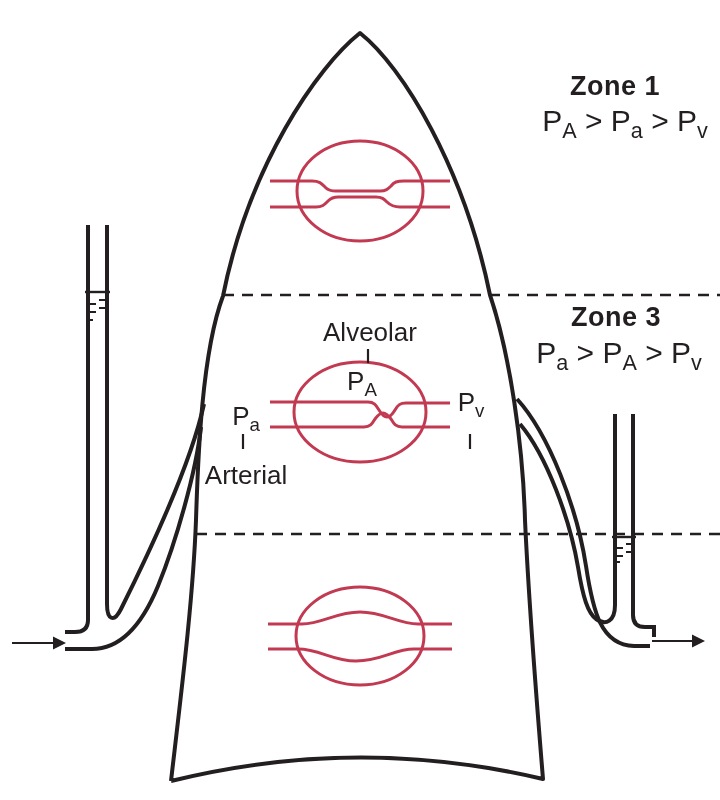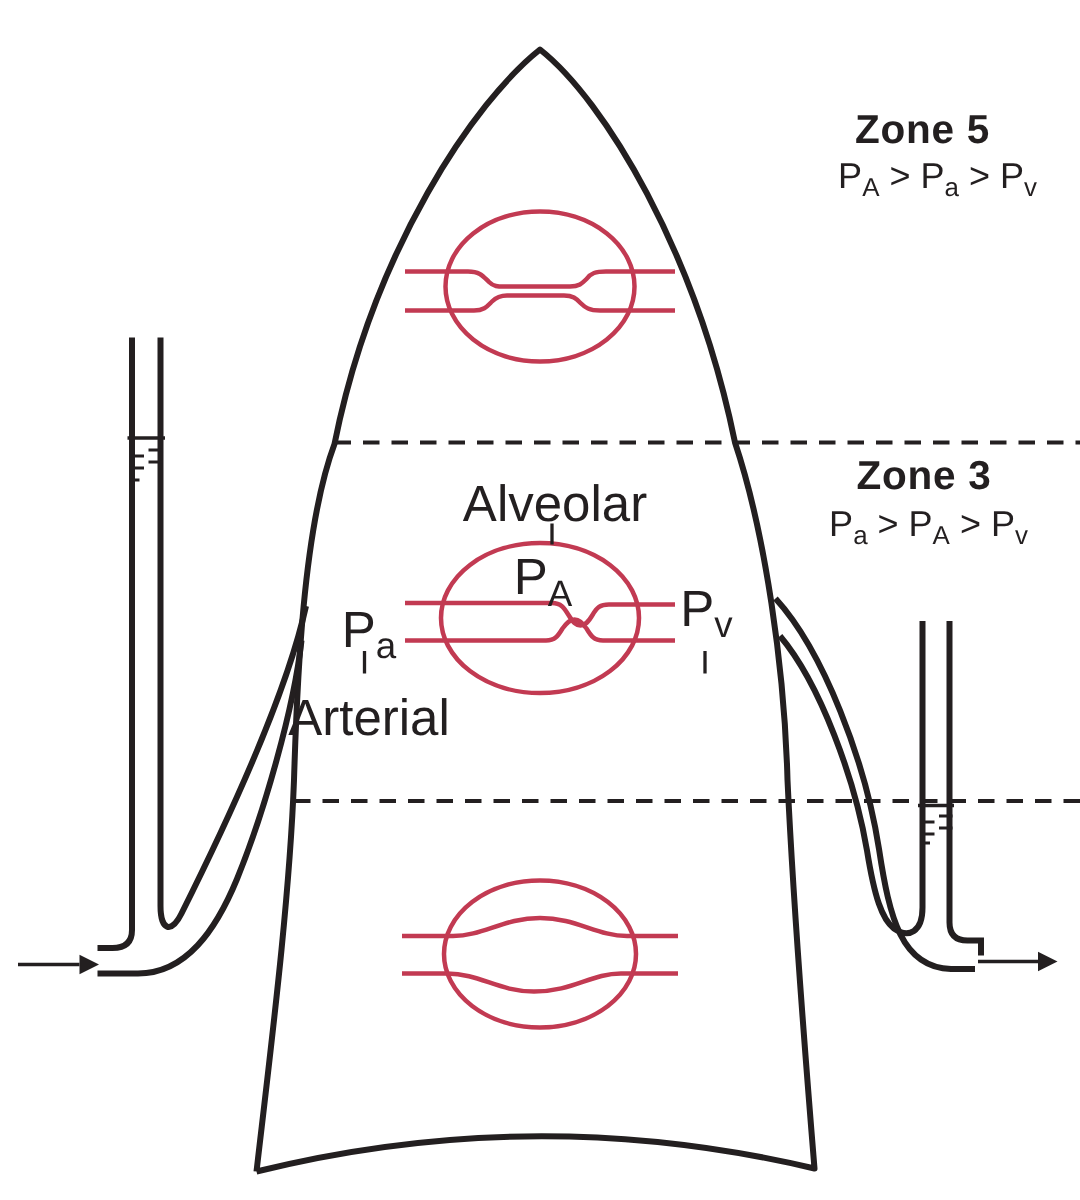--- a/index.html
+++ b/index.html
@@ -8,22 +8,22 @@
     position:relative; width:720px; height:800px; background:#ffffff;
     font-family:"Liberation Sans", sans-serif; color:var(--line);
     overflow:hidden;
   }
   .figure svg { position:absolute; left:0; top:0; }
   .lbl {
     position:absolute; transform:translateX(-50%);
     white-space:nowrap; line-height:1.08; color:var(--line);
   }
   .zone-title { font-size:27px; font-weight:bold; letter-spacing:0.5px; }
-  .formula    { font-size:24px;text-align:center; }
-  .anno       { font-size:34px;text-align:center; }
+  .formula    { font-size:30px;text-align:center; }
+  .anno       { font-size:26px;text-align:center; }
   .formula sub, .anno sub { font-size:0.72em; line-height:0; }
 </style>
 </head>
 <body>
 
 <div class="figure">
 
   <svg width="720" height="800" viewBox="0 0 720 800">
 
     <path d="M 171 781 C 181 695 193 600 196 520 C 198 455 202 352 223 296
@@ -90,21 +90,21 @@
     <g>
       <path d="M 652 641 H 692" fill="none" stroke="var(--line)" stroke-width="2.2"></path>
       <polygon points="692,634.5 705,641 692,647.5" fill="var(--line)"></polygon>
     </g>
 
     <path d="M 368 349 V 363" fill="none" stroke="var(--line)" stroke-width="2.2"></path>
     <path d="M 243 434 V 449" fill="none" stroke="var(--line)" stroke-width="2.2"></path>
     <path d="M 470 434 V 449" fill="none" stroke="var(--line)" stroke-width="2.2"></path>
   </svg>
 
-  <div class="lbl zone-title" style="left:615px; top:72px">Zone 5</div>
+  <div class="lbl zone-title" style="left:615px; top:72px">Zone 1</div>
   <div class="lbl formula" style="left:625px; top:105px">P<sub>A</sub> &gt; P<sub>a</sub> &gt; P<sub>v</sub></div>
 
   <div class="lbl zone-title" style="left:616px; top:303px">Zone 3</div>
   <div class="lbl formula" style="left:619px; top:337px">P<sub>a</sub> &gt; P<sub>A</sub> &gt; P<sub>v</sub></div>
 
 
   <div class="lbl anno" style="left:370px; top:318px">Alveolar</div>
   <div class="lbl anno" style="left:362px; top:367px">P<sub>A</sub></div>
 
   <div class="lbl anno" style="left:246px; top:402px">P<sub>a</sub></div>

